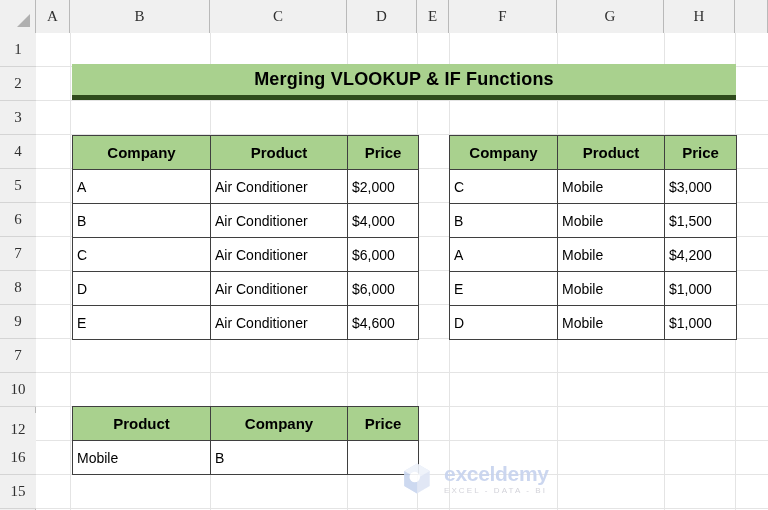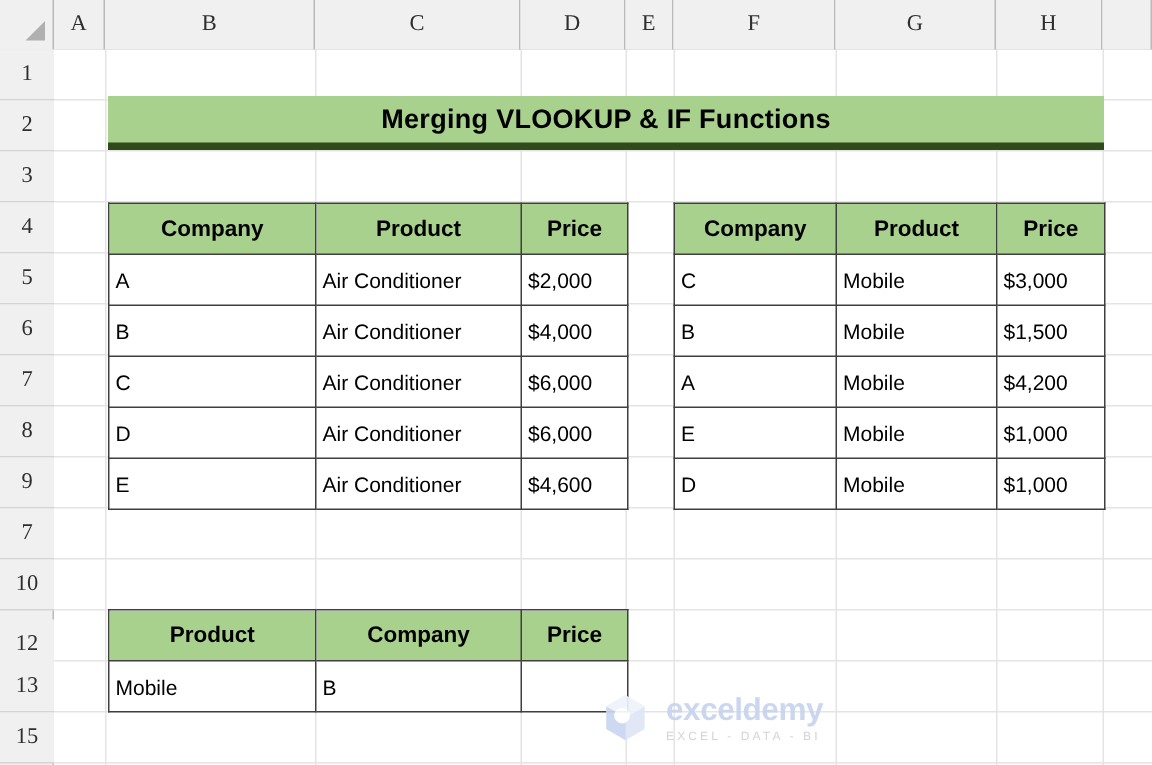--- a/index.html
+++ b/index.html
@@ -346,17 +346,17 @@
       <div class="row-head" style="top: 68px; height: 34px;">3</div>
       <div class="row-head" style="top: 102px; height: 34px;">4</div>
       <div class="row-head" style="top: 136px; height: 34px;">5</div>
       <div class="row-head" style="top: 170px; height: 34px;">6</div>
       <div class="row-head" style="top: 204px; height: 34px;">7</div>
       <div class="row-head" style="top: 238px; height: 34px;">8</div>
       <div class="row-head" style="top: 272px; height: 34px;">9</div>
       <div class="row-head" style="top: 306px; height: 34px;">7</div>
       <div class="row-head" style="top: 340px; height: 34px;">10</div>
       <div class="row-head" style="top: 380px; height: 34px;">12</div>
-      <div class="row-head" style="top: 408px; height: 34px;">13</div>
+      <div class="row-head" style="top: 408px; height: 34px;">16</div>
       <div class="row-head" style="top: 442px; height: 34px;">15</div>
     </div>
 
 </div>
 
 </body></html>

